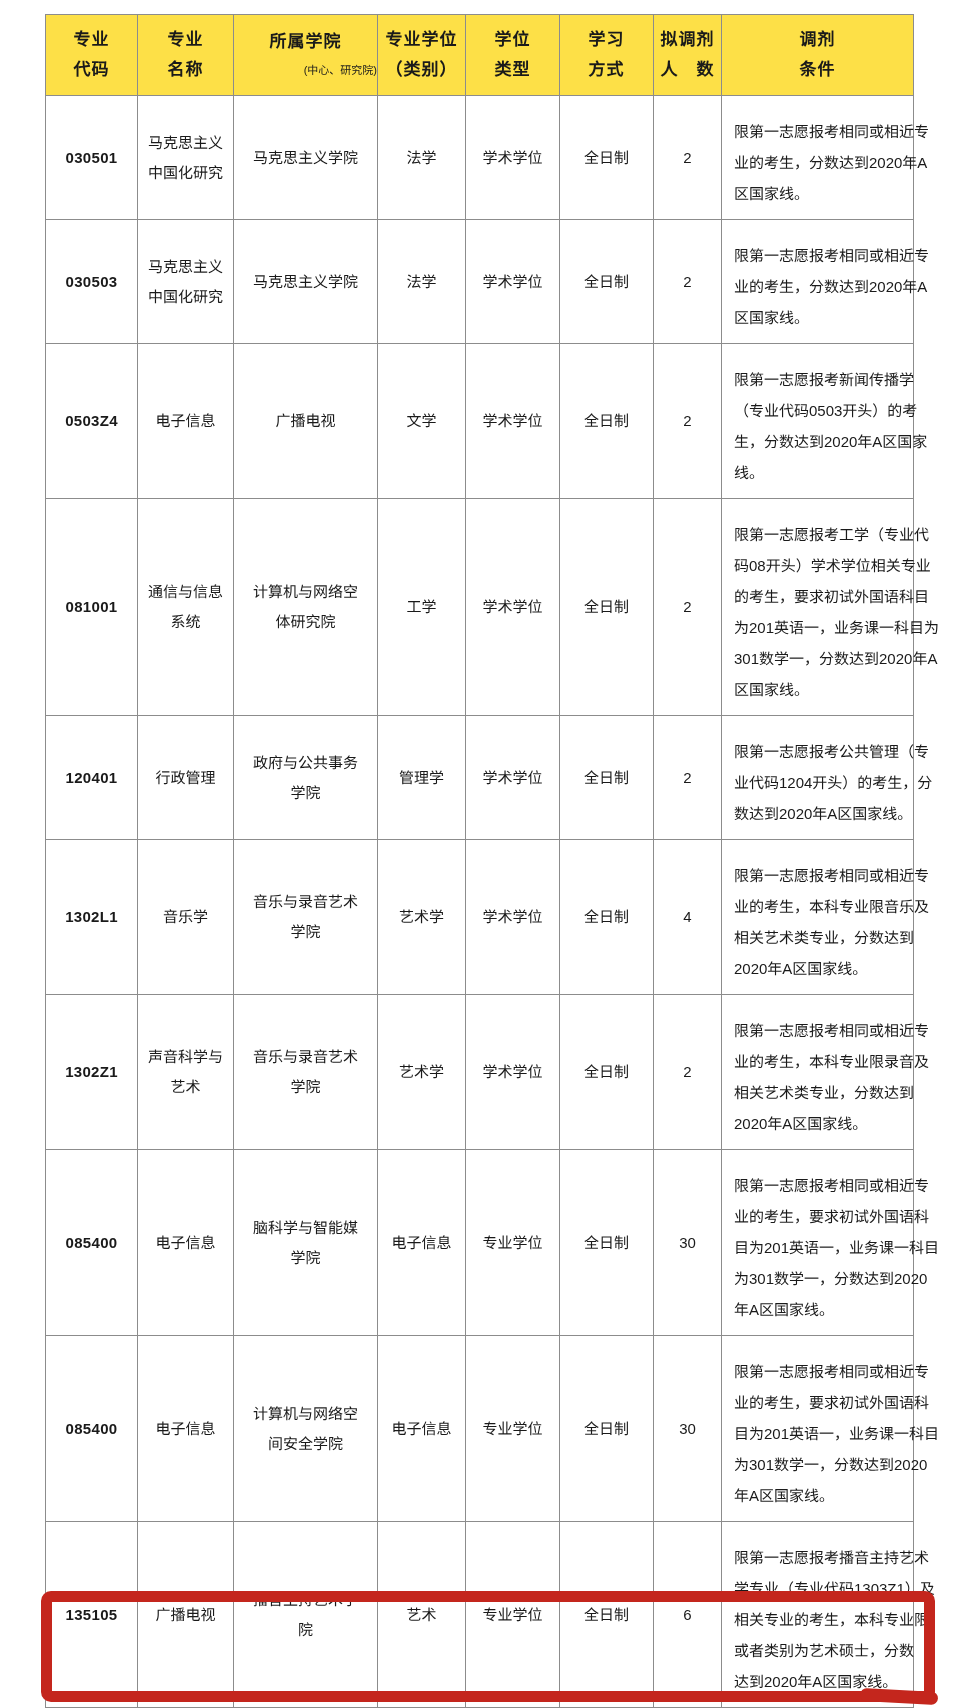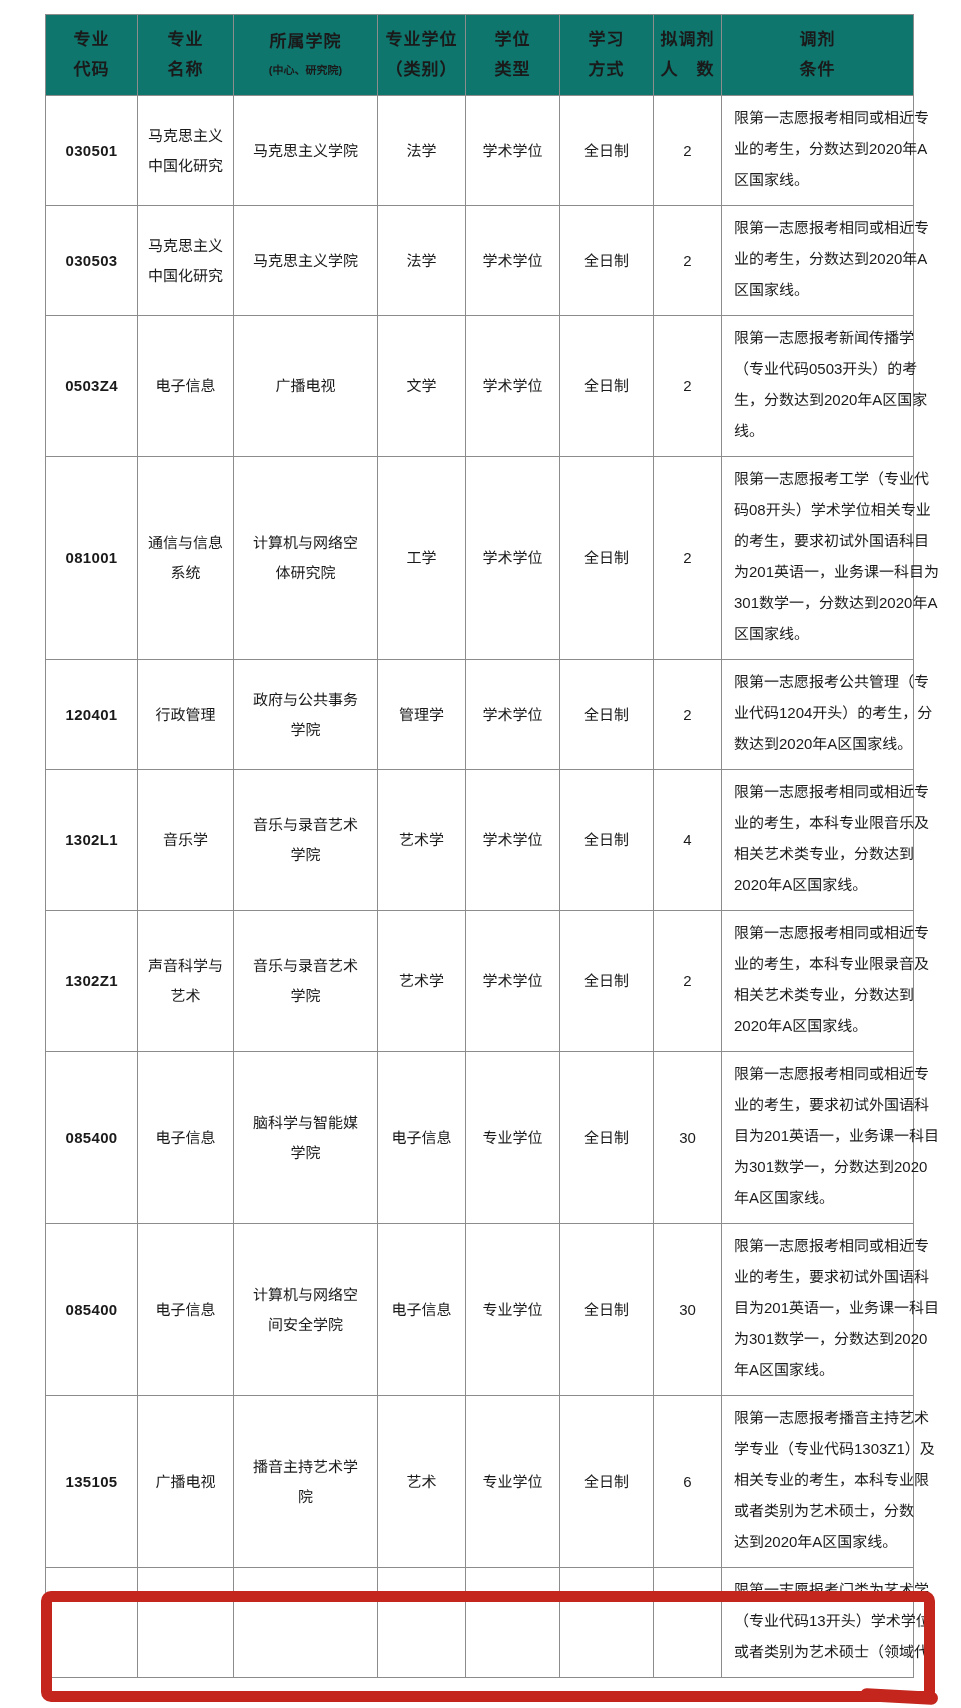--- a/index.html
+++ b/index.html
@@ -32,48 +32,49 @@
     padding:0;
     vertical-align:middle;
     color:#1a1a1a;
   }
   
   table.adjust-table{
     border:1px solid #7a7a7a;
   }
 
   thead th{
-    background:#0f766e;
+    background:#fde047;
     font-weight:bold;
     font-size:17px;
     line-height:30px;
     text-align:center;
     height:80px;
     letter-spacing:1px;
   }
   thead th .l1{display:block;}
   thead th .l2{display:block;}
   thead th .small{
     display:block;
     font-size:11px;
-    font-weight:bold;
+    font-weight:normal;
     line-height:26px;
     letter-spacing:0px;
+    text-align:right;
   }
 
   tbody td{
     font-size:15px;
     text-align:center;
     line-height:30px;
     padding:8px 2px;
   }
   tbody td.code{font-size:15px;letter-spacing:0.3px;font-weight:bold;}
   tbody td.cond{
     text-align:left;
-    padding:6px 10px 10px 12px;
+    padding:20px 10px 10px 12px;
     line-height:31px;
     font-size:15px;
   }
   tbody td .wrapline{display:block;white-space:nowrap;}
 
   
   col.c-code{width:92px;}
   col.c-name{width:96px;}
   col.c-college{width:144px;}
   col.c-category{width:88px;}

